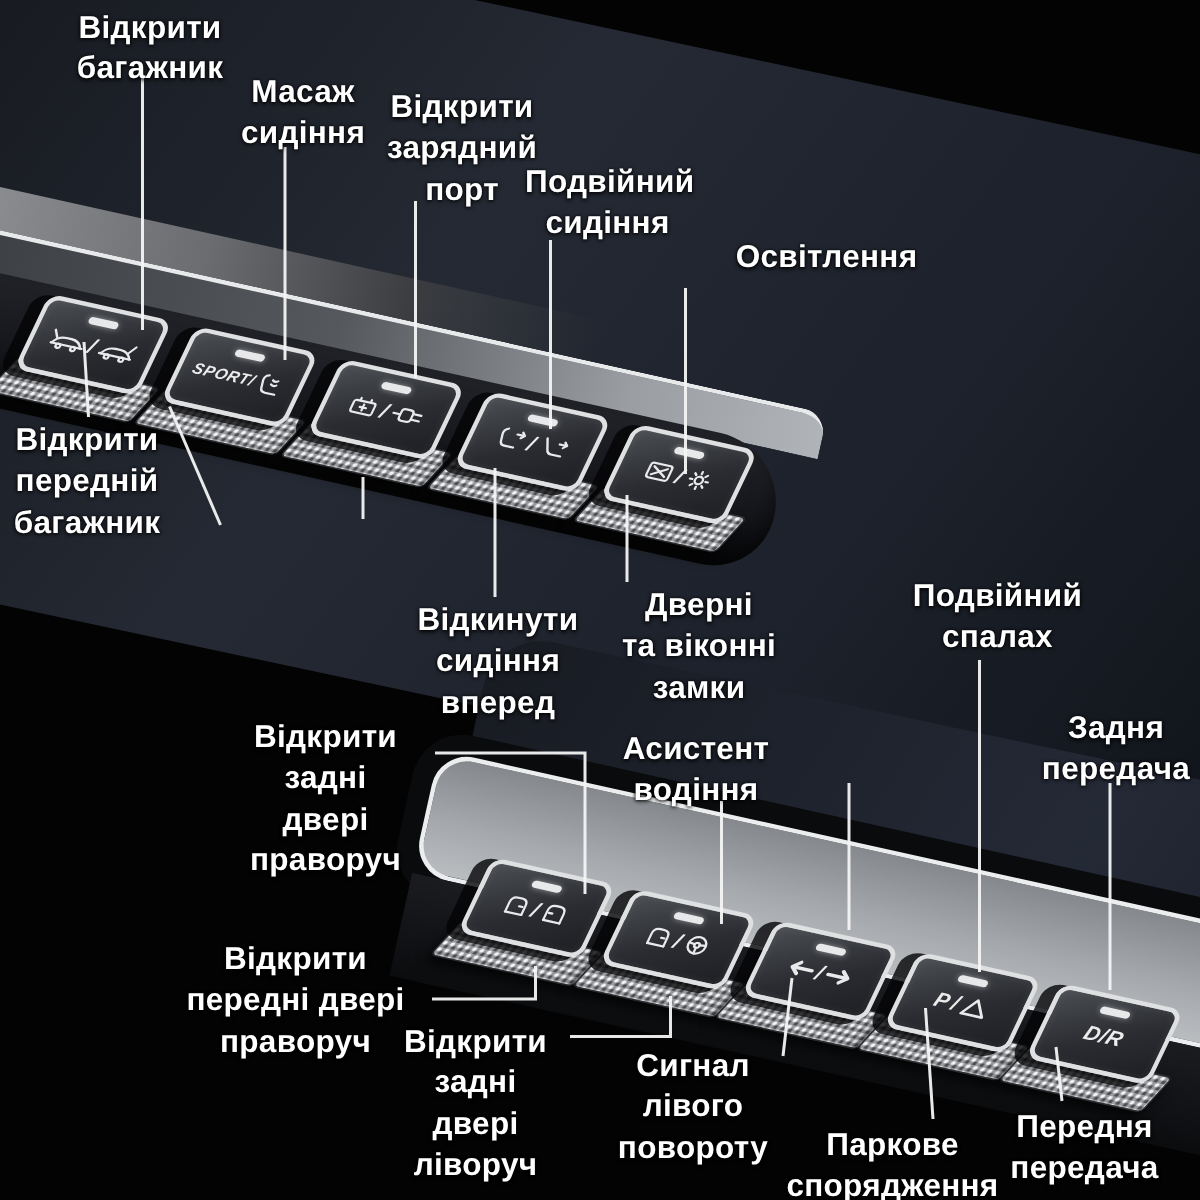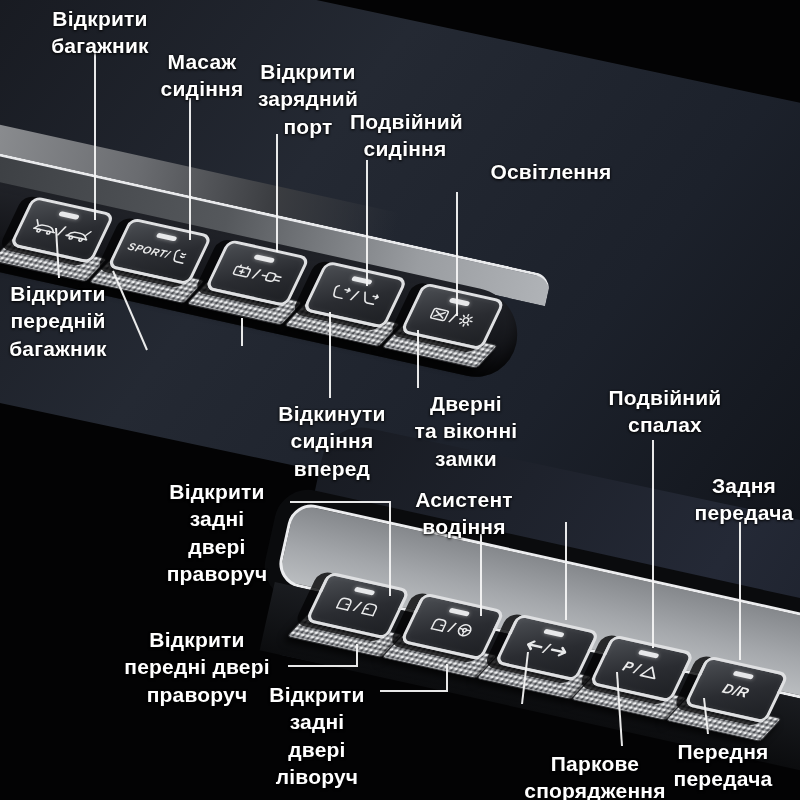--- a/index.html
+++ b/index.html
@@ -363,18 +363,21 @@
 водіння</div>
       <div class="label" style="left: 158px; top: 478px; width: 118px;">Відкрити
 задні двері
 праворуч</div>
       <div class="label" style="left: 116px; top: 626px; width: 162px;">Відкрити
 передні двері
 праворуч</div>
       <div class="label" style="left: 258px; top: 681px; width: 118px;">Відкрити
 задні двері
 ліворуч</div>
+      <div class="label" style="left: 404px; top: 697px; width: 116px;">Сигнал
+лівого
+повороту</div>
       <div class="label" style="left: 500px; top: 750px; width: 190px;">Паркове
 спорядження</div>
       <div class="label" style="left: 650px; top: 738px; width: 146px;">Передня
 передача</div>
     </div>
 </div>
 
 </body></html>

